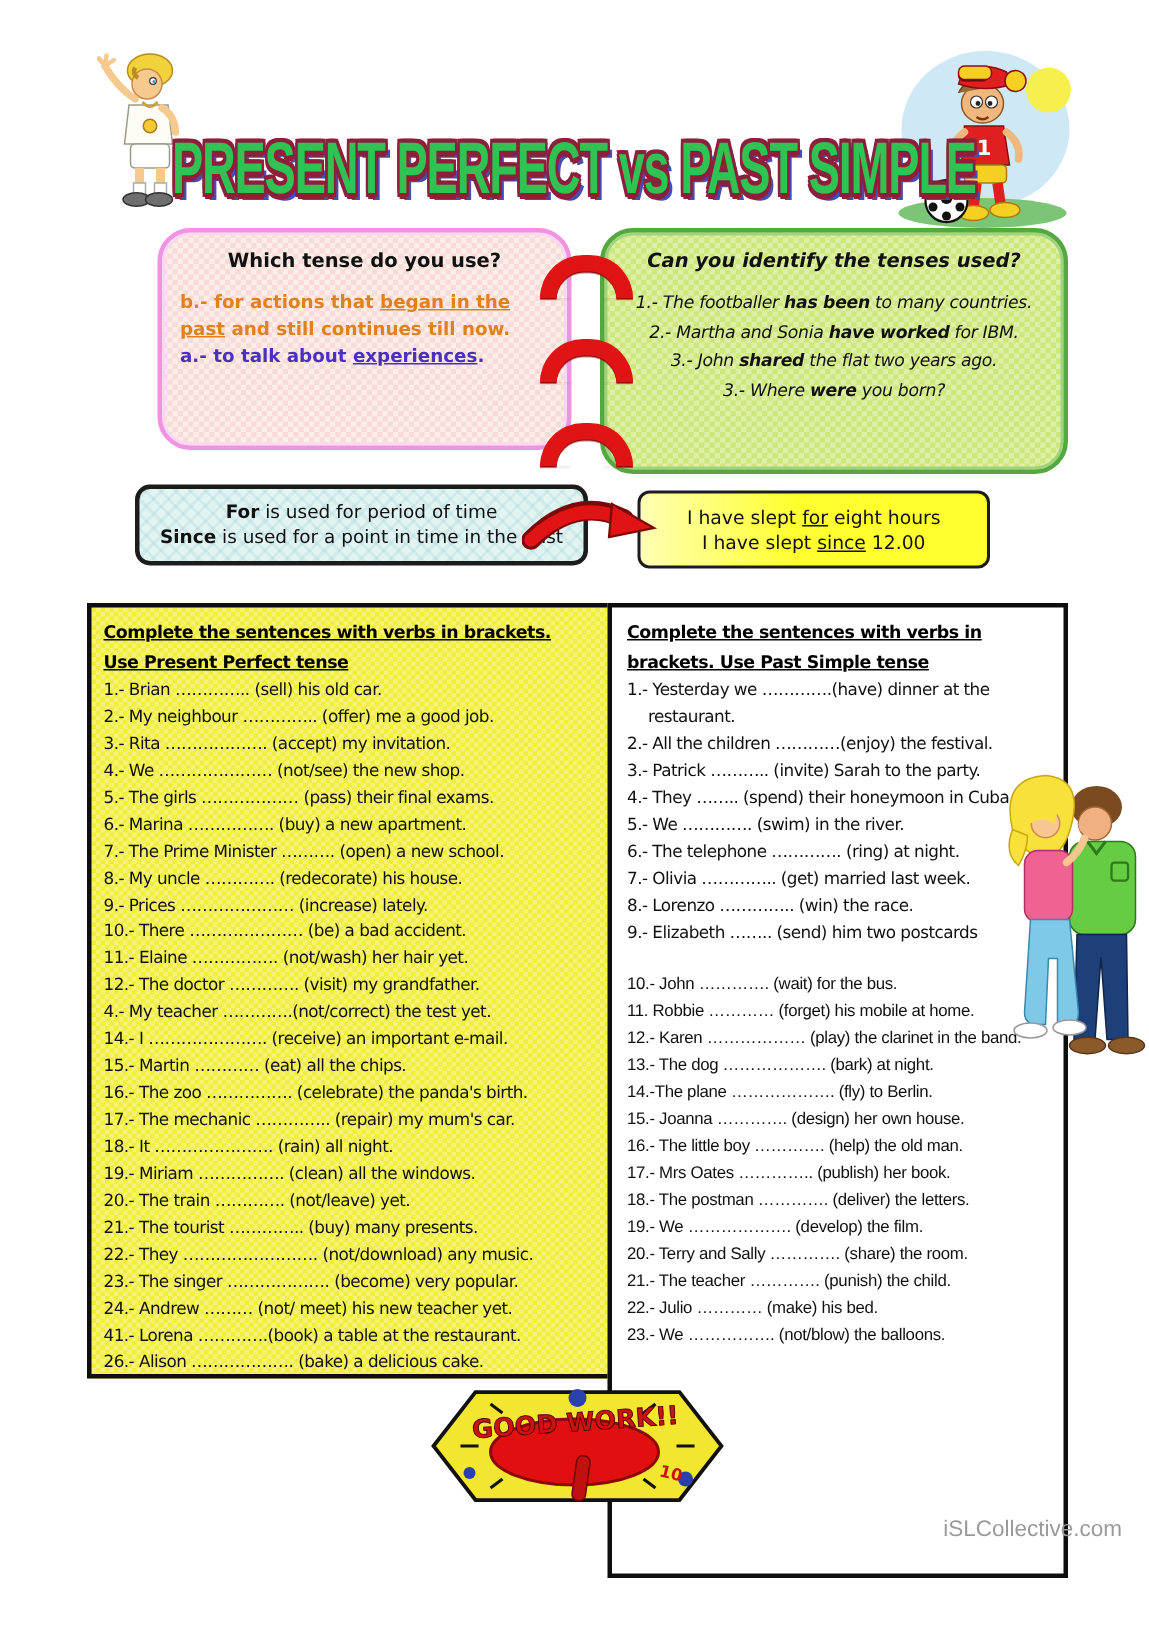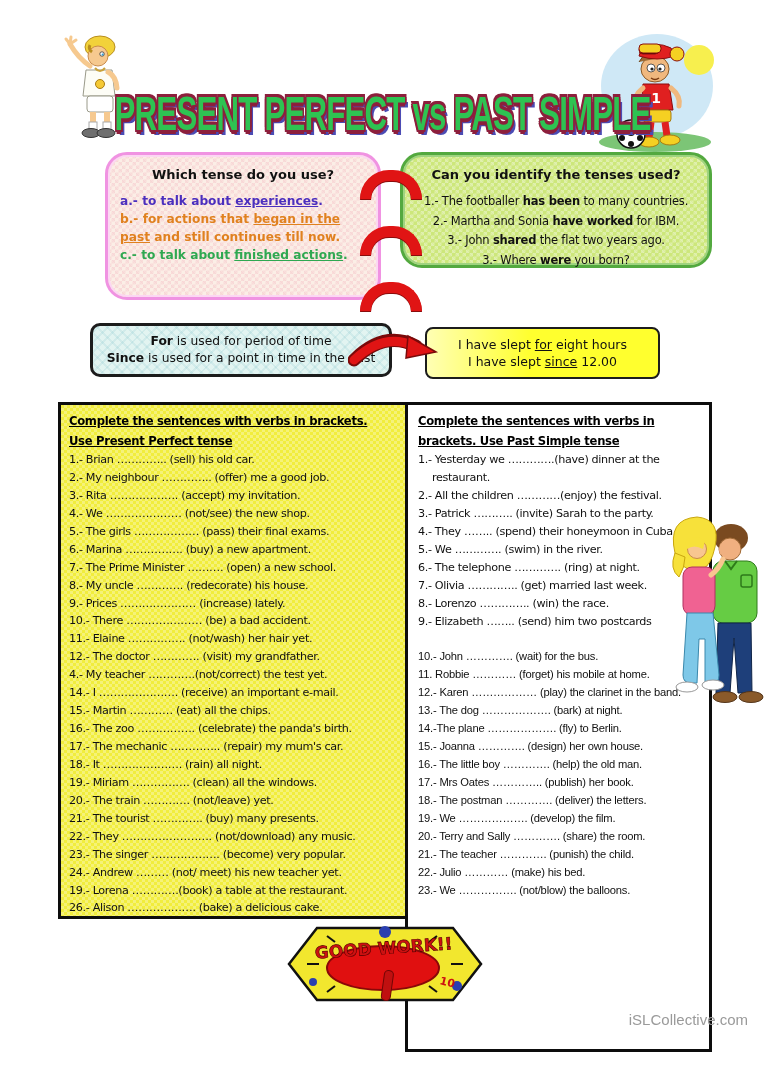--- a/index.html
+++ b/index.html
@@ -13,24 +13,24 @@
     transform:scale(0.78,1.22);transform-origin:center top;
     text-shadow:-2px -2px 0 #8d1f3c,2px -2px 0 #8d1f3c,-2px 2px 0 #8d1f3c,2px 2px 0 #8d1f3c,
       -2px 0 0 #8d1f3c,2px 0 0 #8d1f3c,0 -2px 0 #8d1f3c,0 3px 0 #8d1f3c,4px 4px 0 #4b4bb4;}
 
   
   .rule-box{position:absolute;box-sizing:border-box;padding:8px 12px;}
   #which-box{left:105px;top:152px;width:276px;height:148px;border:3px solid #f093e2;border-radius:22px;
     background:linear-gradient(45deg,rgba(240,150,170,.22) 25%,transparent 25% 75%,rgba(240,150,170,.22) 75%) 0 0/7px 7px,
                linear-gradient(45deg,rgba(240,150,170,.22) 25%,transparent 25% 75%,rgba(240,150,170,.22) 75%) 3.5px 3.5px/7px 7px,#fbeee6;
     box-shadow:0 0 0 2px #fcd7f2 inset;}
-  #identify-box{left:400px;top:152px;width:312px;height:116px;border:3px solid #53a93f;border-radius:22px;
+  #identify-box{left:400px;top:152px;width:312px;height:164px;border:3px solid #53a93f;border-radius:22px;
     background:linear-gradient(45deg,rgba(255,255,255,.35) 25%,transparent 25% 75%,rgba(255,255,255,.35) 75%) 0 0/7px 7px,
                linear-gradient(45deg,rgba(255,255,255,.35) 25%,transparent 25% 75%,rgba(255,255,255,.35) 75%) 3.5px 3.5px/7px 7px,#cde77b;
-    box-shadow:0 0 0 2px #9fd37f inset;}
+    box-shadow:0 0 0 2px #9fd37f inset;font-style:italic;}
   .rule-title{font-weight:bold;font-size:13px;color:#111;text-align:center;margin:4px 0 10px 0;}
   .wt-item{font-size:12.2px;font-weight:bold;line-height:18px;}
   .id-item{font-size:11.5px;line-height:19.5px;color:#111;letter-spacing:-0.2px;white-space:nowrap;text-align:center;}
   .b{font-weight:bold;}
   .u{text-decoration:underline;}
 
   
   #rings{position:absolute;left:360px;top:170px;width:64px;height:145px;z-index:6;}
   .ring{width:62px;height:29px;border:11px solid #e01414;border-bottom:none;border-radius:32px 32px 0 0;
     box-sizing:border-box;margin-bottom:27px;filter:drop-shadow(0 1px 0 #8a0c0c);}
@@ -125,23 +125,22 @@
     </g>
   </svg>
 
   <div id="title-wrap">
     <div id="main-title">PRESENT PERFECT vs PAST SIMPLE</div>
   </div>
 
   <div id="which-box" class="rule-box">
     <div class="rule-title">Which tense do you use?</div>
     <div id="wt-items">
+        <div class="wt-item" style="color: rgb(224, 129, 31);"><span>b.- for actions that </span><span class="u">began in the past</span><span> and still continues till now.</span></div>
         <div class="wt-item" style="color: rgb(75, 47, 190);"><span>a.-  to talk about </span><span class="u">experiences</span><span>.</span></div>
-        <div class="wt-item" style="color: rgb(224, 129, 31);"><span>b.- for actions that </span><span class="u">began in the past</span><span> and still continues till now.</span></div>
-        <div class="wt-item" style="color: rgb(47, 168, 81);"><span>c.- to talk about </span><span class="u">finished actions</span><span>.</span></div>
       </div>
   </div>
 
   <div id="rings">
     <div class="ring"></div>
     <div class="ring"></div>
     <div class="ring"></div>
   </div>
 
   <div id="identify-box" class="rule-box">
@@ -195,21 +194,21 @@
         <div class="ex-line">15.- Martin ………… (eat) all the chips.</div>
         <div class="ex-line">16.- The zoo ……………. (celebrate) the panda's birth.</div>
         <div class="ex-line">17.- The mechanic ………….. (repair) my mum's car.</div>
         <div class="ex-line">18.- It …………………. (rain) all night.</div>
         <div class="ex-line">19.- Miriam ……………. (clean) all the windows.</div>
         <div class="ex-line">20.- The train …………. (not/leave) yet.</div>
         <div class="ex-line">21.- The tourist ………….. (buy) many presents.</div>
         <div class="ex-line">22.- They ……………………. (not/download) any music.</div>
         <div class="ex-line">23.- The singer ………………. (become) very popular.</div>
         <div class="ex-line">24.- Andrew  ……… (not/ meet) his new teacher yet.</div>
-        <div class="ex-line">19.- Lorena ………….(book) a table at the restaurant.</div>
+        <div class="ex-line">41.- Lorena ………….(book) a table at the restaurant.</div>
         <div class="ex-line">26.- Alison ………………. (bake) a delicious cake.</div>
       </div>
   </div>
 
   <div id="ps-panel" class="panel">
     <div class="panel-heading">Complete the sentences with verbs in</div>
     <div class="panel-heading">brackets.  Use Past Simple tense</div>
     <div id="ps-items">
         <div class="ex-line">1.-  Yesterday we ………….(have) dinner at the restaurant.</div>
         <div class="ex-line">2.- All the children …………(enjoy) the festival.</div>

